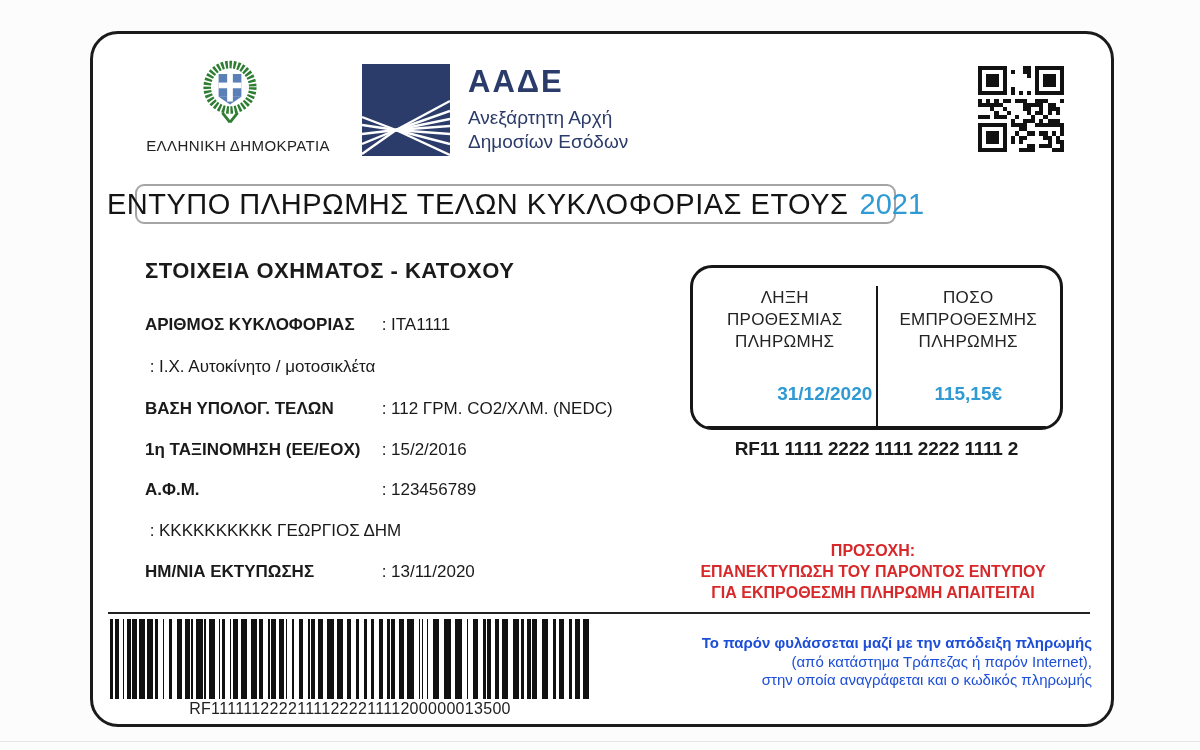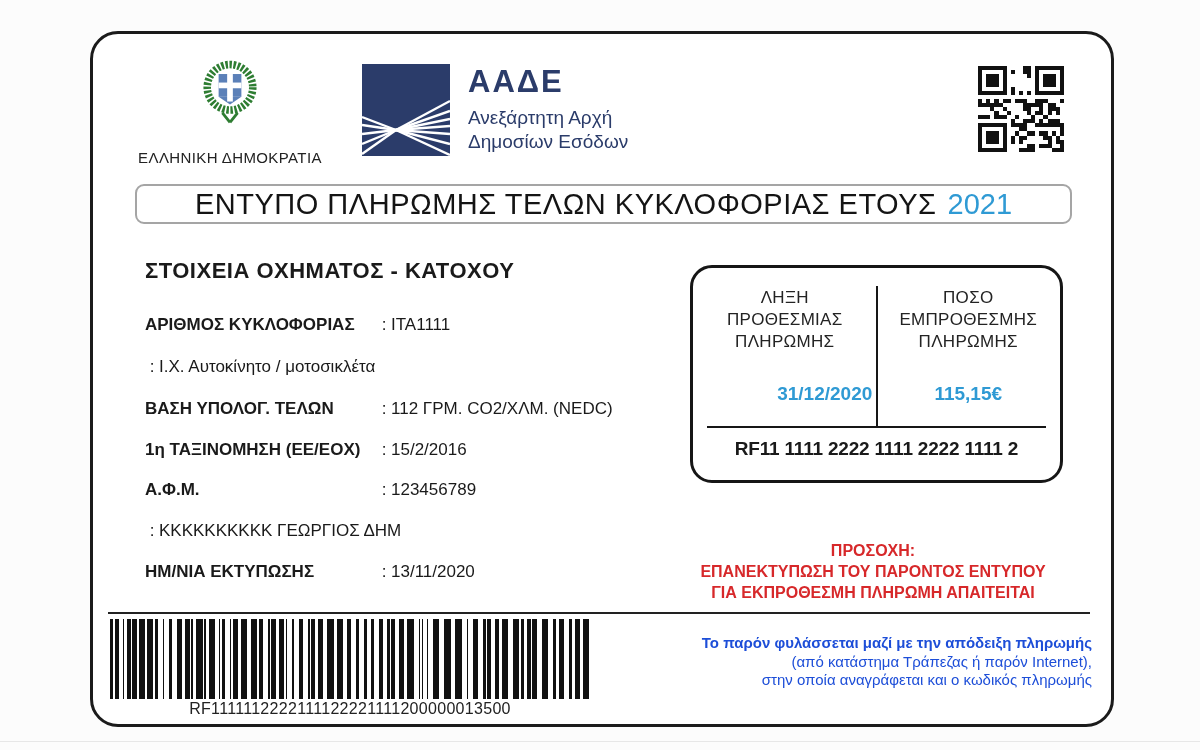--- a/index.html
+++ b/index.html
@@ -5,44 +5,44 @@
   * { margin:0; padding:0; box-sizing:border-box; }
   html,body { width:1200px; height:750px; background:#fcfcfc;
     font-family:"Liberation Sans","DejaVu Sans",sans-serif; color:#1a1a1a; }
   .stage { position:relative; width:1200px; height:750px; overflow:hidden; }
   .card { position:absolute; left:90px; top:31px; width:1024px; height:696px;
     background:#fff; border:3px solid #1b1b1b; border-radius:28px; }
 
   
   .emblem-wrap { position:absolute; left:37px; top:22px; width:200px; text-align:center; }
   .emblem-wrap svg { display:block; margin:0 auto; }
-  .republic-label { margin-top:19px; font-size:15px; letter-spacing:.4px; color:#222; white-space:nowrap; }
+  .republic-label { margin-top:7px; font-size:15px; letter-spacing:.4px; color:#222; white-space:nowrap;text-align:right; }
   .aade-logo { position:absolute; left:269px; top:30px; width:88px; height:92px; }
   .aade-text { position:absolute; left:375px; top:30px; color:#2b3c6a; }
   .aade-acronym { font-size:31px; font-weight:bold; letter-spacing:2px; }
   .aade-sub { margin-top:6px; font-size:19px; line-height:24px; }
   .qr { position:absolute; left:877px; top:24px; width:102px; height:102px; }
 
   
-  .title-box { position:absolute; left:42px; top:150px; width:937px; height:40px;
+  .title-box { position:absolute; left:42px; top:150px; width:761px; height:40px;
     border:2px solid #a5a5a5; border-radius:9px; display:flex; align-items:center;
     justify-content:center; white-space:nowrap; }
   .title-text { font-size:29px; letter-spacing:.5px; color:#141414; }
   .title-year { font-size:29px; margin-left:11px; font-weight:400; }
 
   
   .section-heading { position:absolute; left:52px; top:224px; font-size:22px;
     font-weight:bold; letter-spacing:.5px; }
   .field-row { position:absolute; left:52px; width:540px; display:flex; font-size:17px; }
   .field-label { width:232px; font-weight:bold; flex:none; }
   .field-colon { width:14px; flex:none; text-align:center; }
   .field-value { white-space:nowrap; }
 
   
-  .pay-box { position:absolute; left:597px; top:231px; width:373px; height:218px;
+  .pay-box { position:absolute; left:597px; top:231px; width:373px; height:165px;
     border:3px solid #161616; border-radius:22px; }
   .pay-col { position:absolute; top:19px; width:50%; text-align:center; }
   .pay-col.left { left:0; } .pay-col.right { right:0; }
   .pay-col span { display:block; font-size:17px; line-height:22px; letter-spacing:.3px; color:#232323; }
   .pay-value { position:absolute; top:115px; width:50%; text-align:center;
     font-size:19px; font-weight:bold;margin-left:40px; }
   .pay-value.left { left:0; } .pay-value.right { right:0; }
   .pay-vline { position:absolute; left:calc(50% - 1px); top:18px; height:141px; width:2px; background:#161616; }
   .pay-hline { position:absolute; left:14px; right:14px; top:158px; height:2px; background:#161616; }
   .rf-code { position:absolute; left:0; right:0; top:170px; text-align:center;

